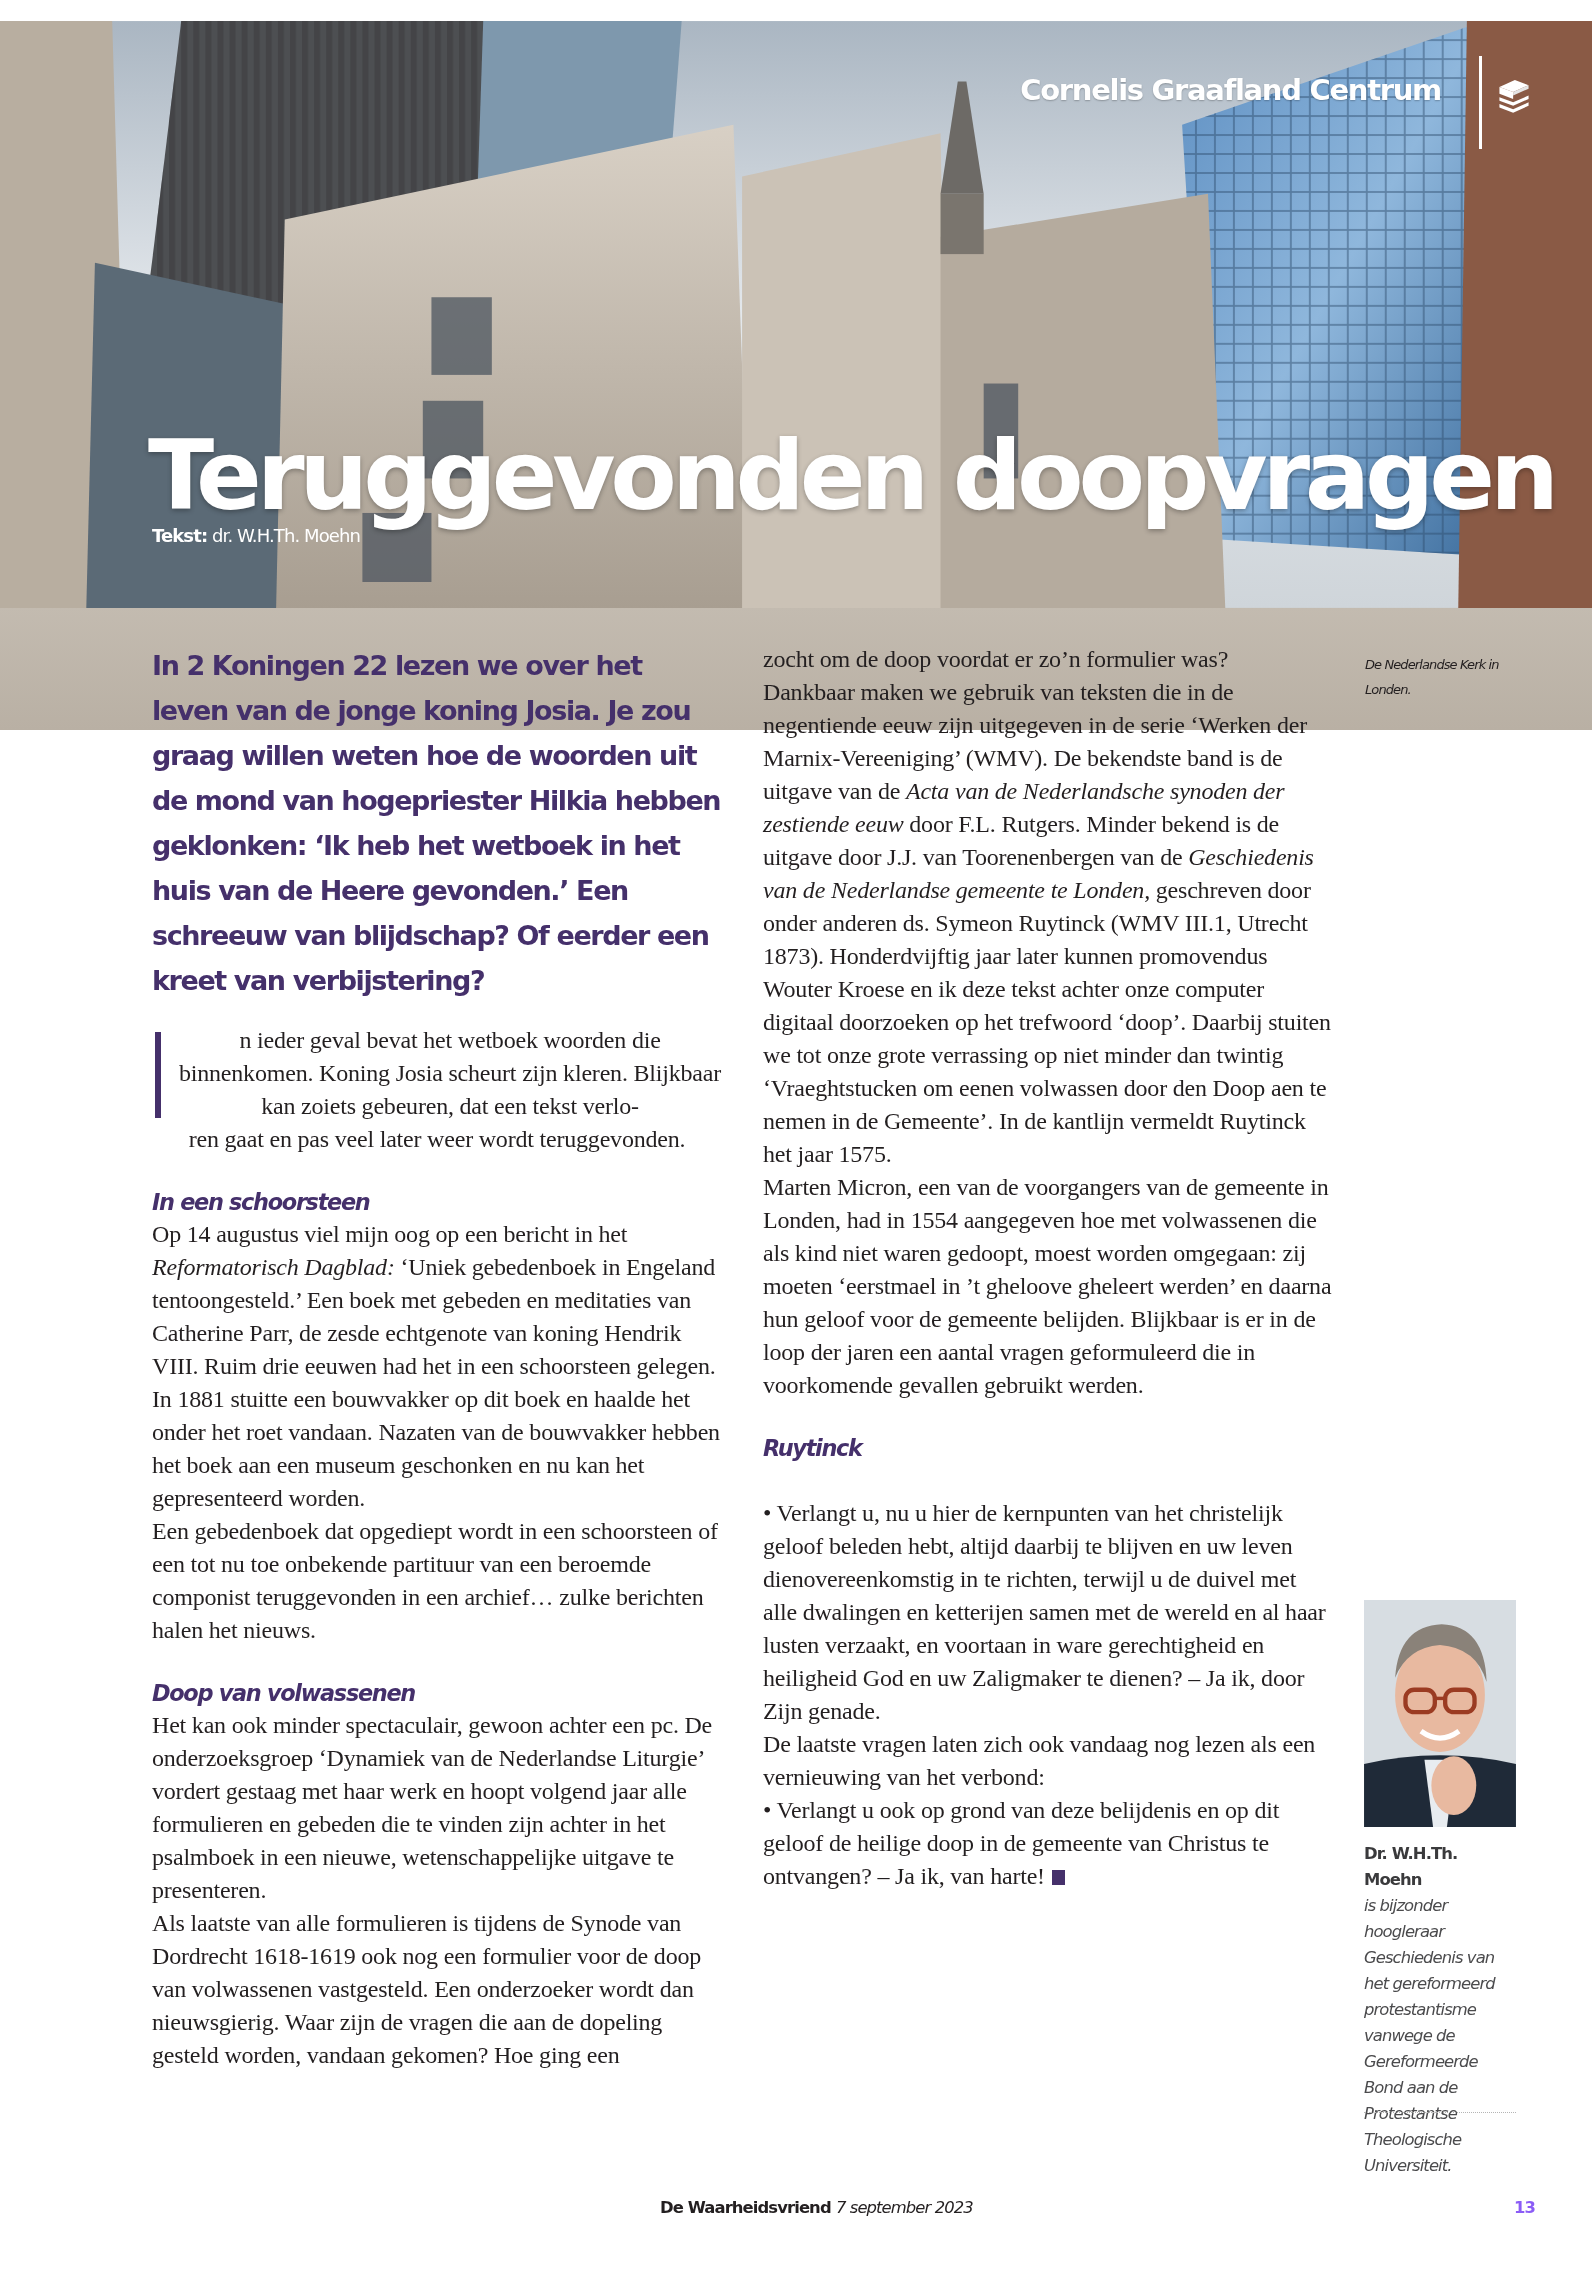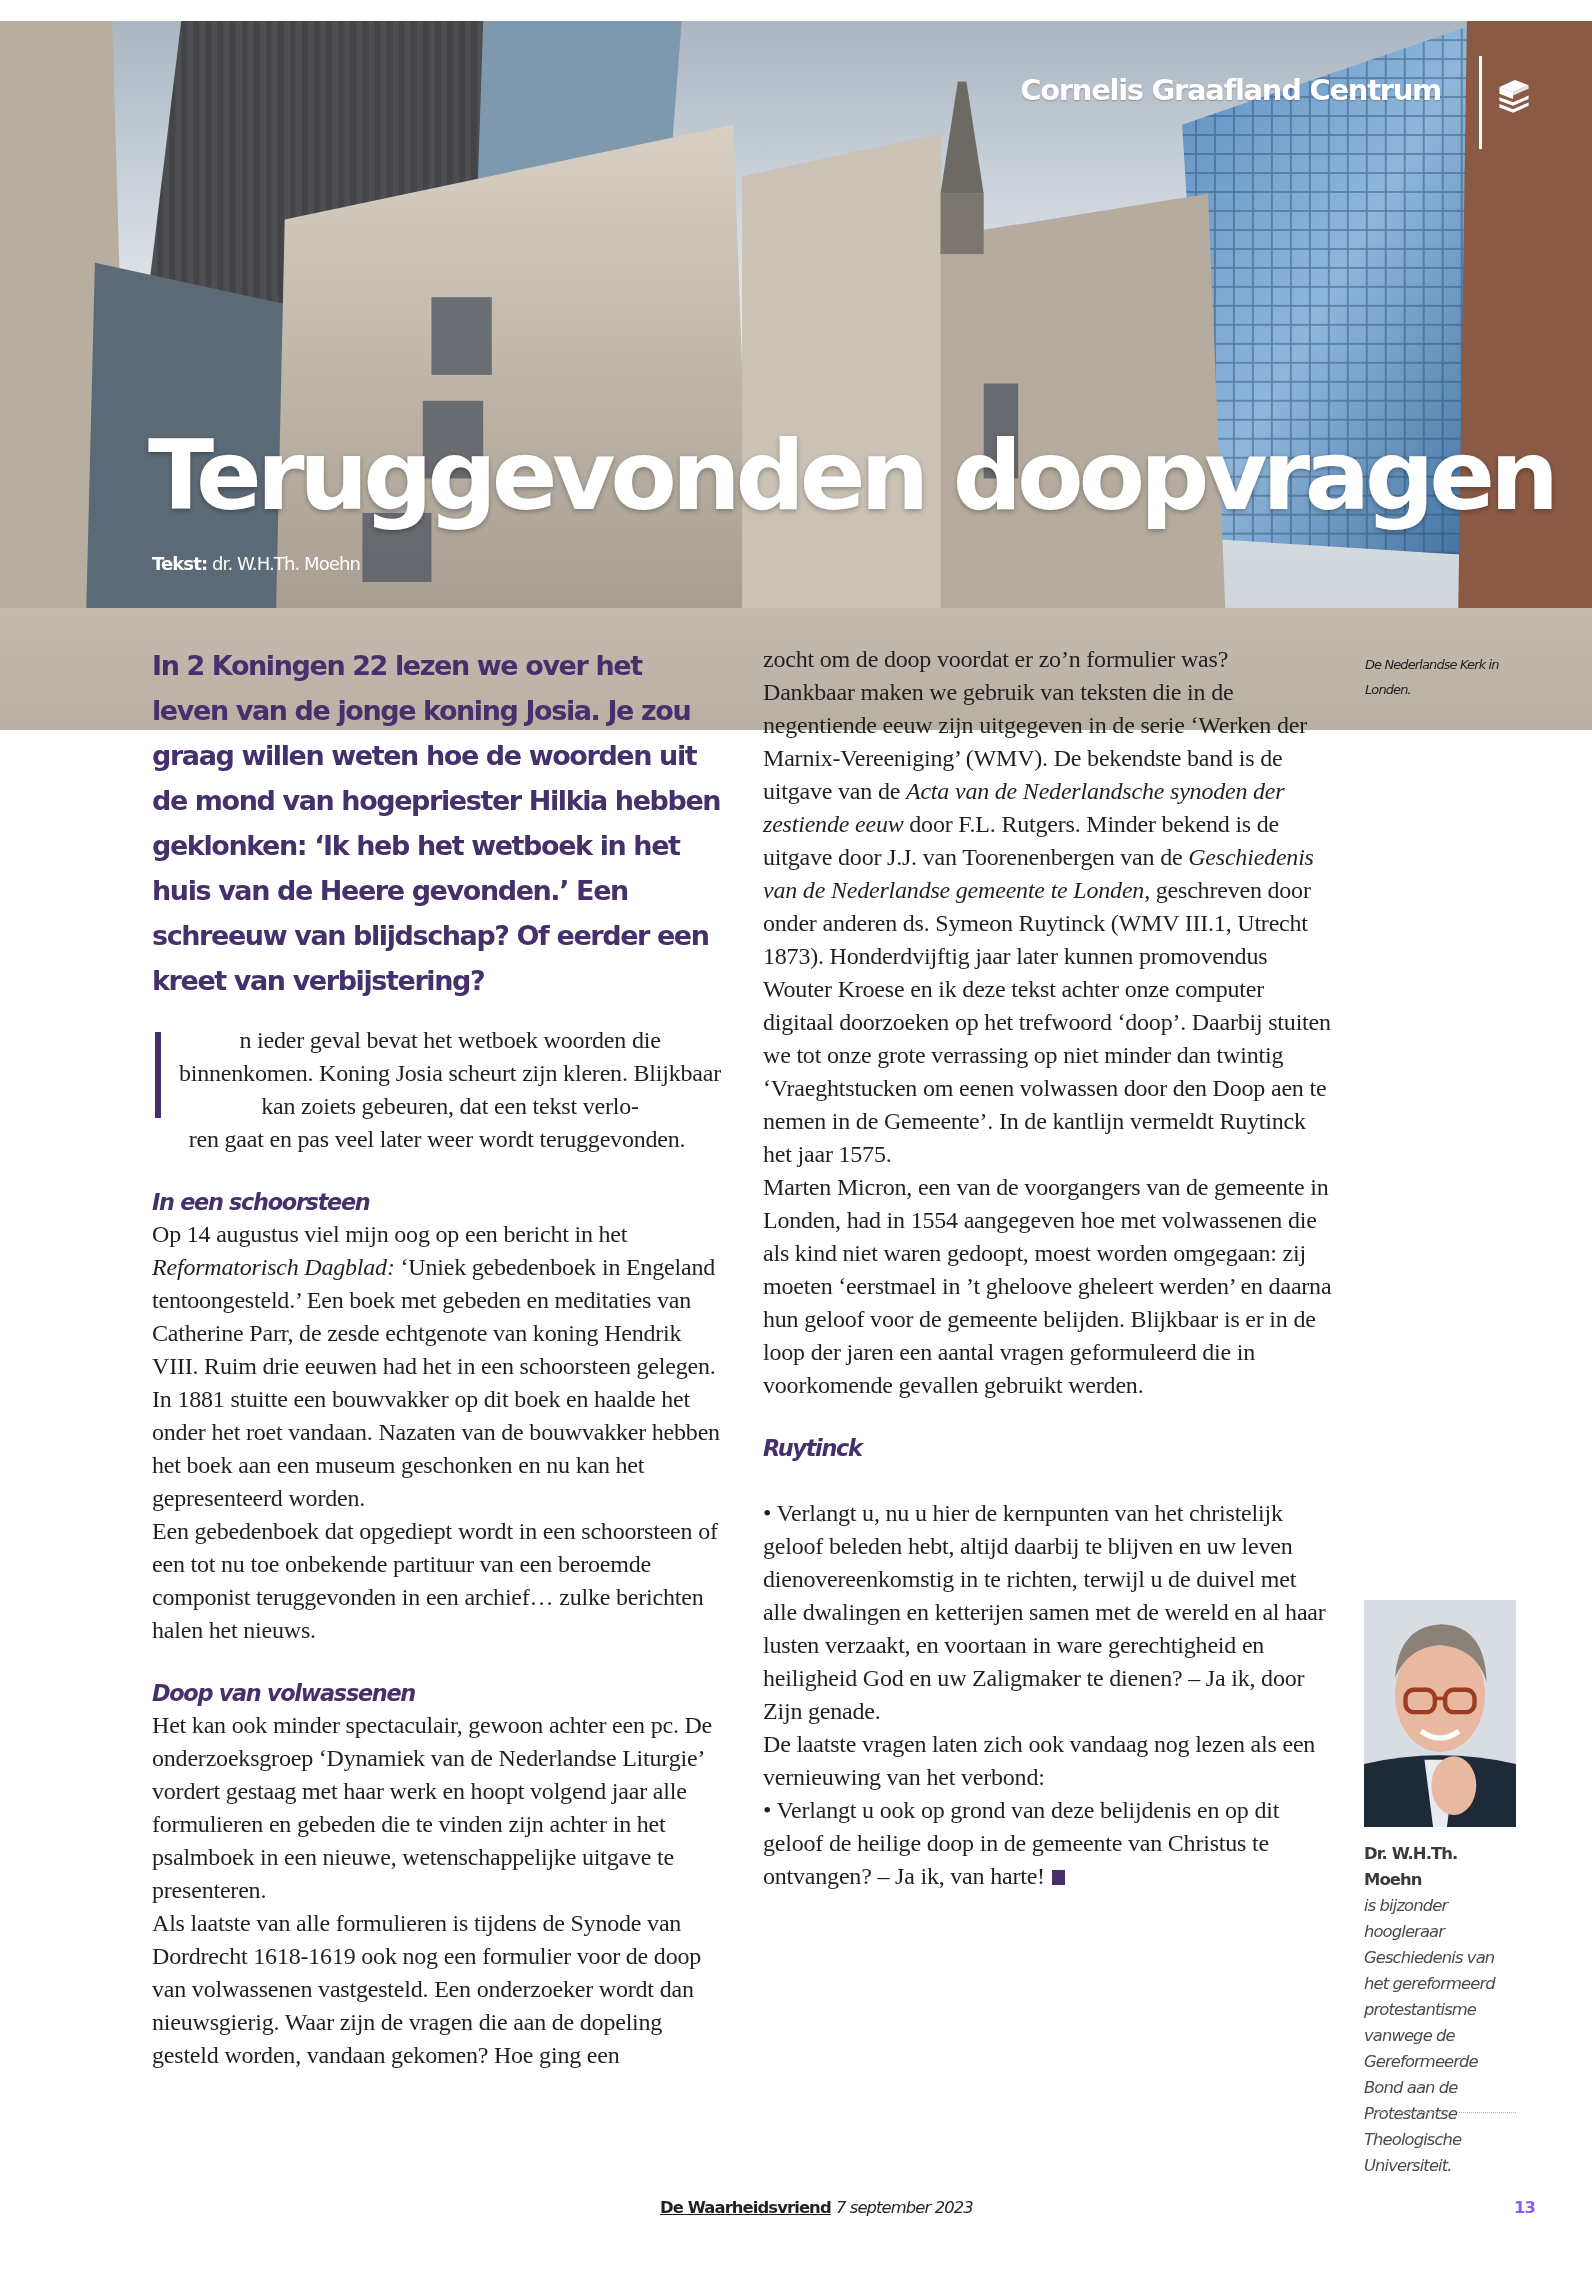--- a/index.html
+++ b/index.html
@@ -6,21 +6,21 @@
   body { width: 1592px; height: 2295px; position: relative; overflow: hidden; font-family: "Liberation Serif", serif; color: #231f20; }
 
   
   .hero { position: absolute; left: 0; top: 21px; width: 1592px; height: 709px; overflow: hidden;
     background: linear-gradient(180deg, #c9d3dd 0%, #e8ecf0 18%, #d9d3ca 45%, #b9b0a4 100%); }
   .hero svg.bg { position: absolute; left: 0; top: 0; }
   .brand { position: absolute; top: 52px; right: 151px; color: #ffffff; font-family: "DejaVu Sans", sans-serif; font-weight: bold; font-size: 29px; letter-spacing: -1.3px; text-shadow: 0 0.9px 1.7px rgba(0,0,0,.25); }
   .brand-divider { position: absolute; top: 35px; right: 110px; width: 2.6px; height: 93px; background: #ffffff; }
   .brand-icon { position: absolute; top: 57px; right: 60px; width: 36px; height: 35px; }
   .hero-title { position: absolute; left: 148px; top: 406px; color: #ffffff; font-family: "DejaVu Sans", sans-serif; font-weight: bold; font-size: 97px; letter-spacing: -5.2px; line-height: 1; text-shadow: 0 1.7px 5.2px rgba(0,0,0,.3); }
-  .byline { position: absolute; left: 152px; top: 532px; color: #ffffff; font-family: "DejaVu Sans", sans-serif; font-size: 18px; letter-spacing: -0.9px; }
+  .byline { position: absolute; left: 152px; top: 504px; color: #ffffff; font-family: "DejaVu Sans", sans-serif; font-size: 18px; letter-spacing: -0.9px; }
   .byline b { font-weight: bold; }
 
   
   .col { position: absolute; top: 643px; font-size: 24px; line-height: 33px; letter-spacing: -0.2px; }
   .col-left { left: 152px; width: 570px; }
   .col-mid { left: 763px; width: 570px; }
   .intro { font-family: "DejaVu Sans", sans-serif; font-weight: bold; color: #45306b; font-size: 27px; line-height: 45px; letter-spacing: -1.4px; margin: 0 0 21px 0; }
   p { margin: 0; }
   .drop { position: relative; padding-left: 26px; text-align: center; }
   .drop-bar { position: absolute; left: 2.6px; top: 7.8px; width: 6px; height: 86px; background: #45306b; }
@@ -30,21 +30,21 @@
   .end-mark { display: inline-block; width: 13px; height: 14.7px; background: #45306b; margin-left: 7px; vertical-align: -0.9px; }
 
   .caption { font-family: "DejaVu Sans", sans-serif; font-style: italic; font-size: 13px; line-height: 25px; letter-spacing: -0.9px; color: #231f20; position: absolute; left: 1365px; top: 652px; width: 173px; }
   .portrait { position: absolute; left: 1364px; top: 1600px; width: 152px; height: 227px; overflow: hidden; background: #e6e9ec; }
   .author-box { position: absolute; left: 1364px; top: 1841px; width: 155px; font-family: "DejaVu Sans", sans-serif; font-size: 16.4px; line-height: 26px; color: #4b4b4d; letter-spacing: -0.9px; }
   .author-box .name { font-weight: bold; color: #3a3a3c; display: block; }
   .author-box .bio { font-style: italic; }
   .dotline { position: absolute; left: 1364px; top: 2112px; width: 152px; border-top: 1.7px dotted #b5b5b5; }
 
   .footer { position: absolute; top: 2198px; left: 660px; font-family: "DejaVu Sans", sans-serif; font-size: 16.4px; letter-spacing: -0.9px; color: #231f20; }
-  .footer b { font-weight: bold; text-decoration: underline; }
+  .footer b { font-weight: bold; }
   .footer i { font-style: italic; margin-left: 5.2px; text-align: right; }
   .pageno { position: absolute; top: 2198px; left: 1514px; font-family: "DejaVu Sans", sans-serif; font-size: 16.4px; font-weight: bold; letter-spacing: -0.9px; color: #8b5cf6; }
 </style>
 </head>
 <body>
 
 <div class="hero">
   <svg class="bg" width="1592" height="587" viewBox="0 0 1845 680">
     <defs>
       <linearGradient id="sky" x1="0" y1="0" x2="0" y2="1">

